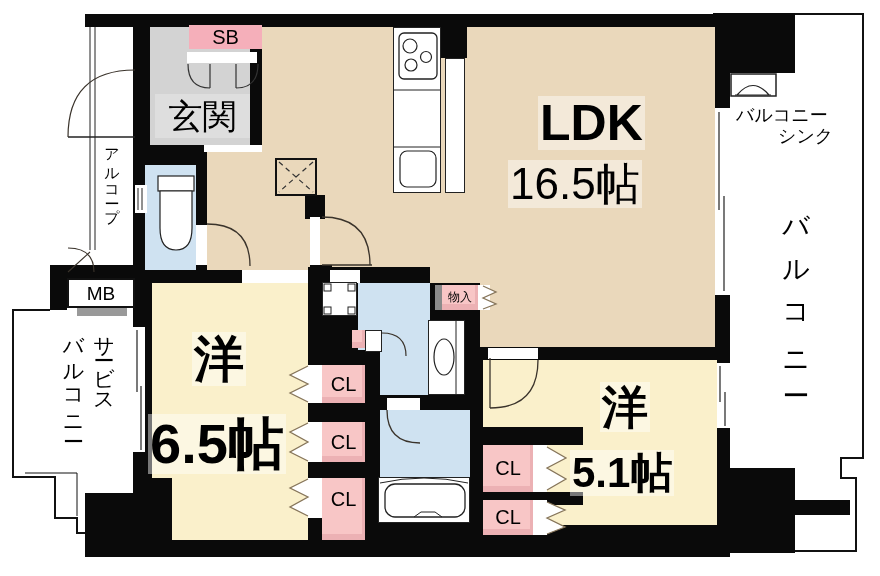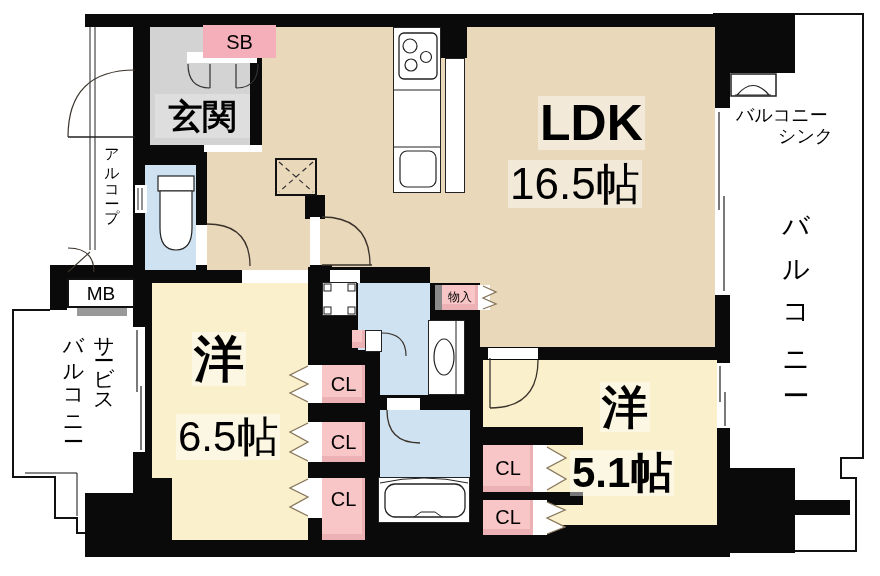--- a/index.html
+++ b/index.html
@@ -80,21 +80,21 @@
 
   <div class="abs wht bdr" style="left:67px;top:278px;width:68px;height:30px"></div>
   <div class="abs" style="left:77px;top:308px;width:50px;height:8px;background:#999"></div>
   <div class="abs wht bdr1" style="left:322px;top:282px;width:35px;height:34px"></div>
   <div class="abs wht bdr1" style="left:393px;top:27px;width:48px;height:166px"></div>
   <div class="abs wht bdr1" style="left:445px;top:58px;width:20px;height:135px"></div>
   <div class="abs wht bdr1" style="left:428px;top:320px;width:37px;height:75px"></div>
   <div class="abs tan bdr" style="left:275px;top:158px;width:42px;height:38px"></div>
   <div class="abs" style="left:435px;top:285px;width:7px;height:25px;background:#8a8a8a"></div>
 
-  <div class="abs pnk2 ctr lab" style="left:203px;top:25px;width:73px;height:33px;font-size:20px;z-index:50">
+  <div class="abs pnk2 ctr lab" style="left:189px;top:25px;width:73px;height:24px;font-size:20px;z-index:50">
       <span>SB</span>
     </div>
   <div class="abs pnk ctr" style="left:322px;top:365px;width:43px;height:38px;font-size:20px;z-index:45">
       <span>CL</span>
     </div>
   <div class="abs pnk ctr" style="left:322px;top:422px;width:43px;height:40px;font-size:20px;z-index:45">
       <span>CL</span>
     </div>
   <div class="abs pnk ctr" style="left:322px;top:478px;width:43px;height:62px;font-size:20px;z-index:45;align-items:flex-start;padding-top:10px;box-sizing:border-box">
       <span>CL</span>
@@ -163,31 +163,31 @@
     <path d="M456,321 V394" stroke="#222" stroke-width="1" fill="none"></path>
 
     <rect x="158" y="176" width="36" height="15" fill="#fff" stroke="#222" stroke-width="1.2"></rect>
     <path d="M160,191 H192 V228 Q192,250 176,250 Q160,250 160,228 Z" fill="#fff" stroke="#222" stroke-width="1.2"></path>
 
     <path d="M380,483 Q424,473 468,483" stroke="#222" stroke-width="1" fill="none"></path>
     <rect x="385" y="484" width="80" height="33" rx="10" fill="#fff" stroke="#222" stroke-width="1.3"></rect>
     <path d="M414,517 L421,512 H435 L442,517" stroke="#222" stroke-width="1" fill="none"></path>
   </svg>
 
-  <div class="lab ctr" style="left:155px;top:94px;width:95px;height:44px;background:#dedede;font-size:34px;font-weight:bold">
+  <div class="lab ctr" style="left:155px;top:94px;width:95px;height:44px;background:#dedede;font-size:34px;font-weight:normal">
       <span>玄関</span>
     </div>
   <div class="lab vtext" style="left:105px;top:138px;height:105px;font-size:15px;letter-spacing:2px">アルコープ</div>
   <div class="lab ctr" style="left:70px;top:280px;width:62px;height:26px;font-size:19px;z-index:55">MB</div>
   <div class="lab vtext" style="left:58px;top:322px;height:170px;font-size:21px;letter-spacing:3px;line-height:1.45">
       <span style="display:block">サービス</span>
       <span style="display:block">バルコニー</span>
     </div>
   <div class="lab roomlab" style="left:192px;top:332px;font-size:50px;font-weight:bold">洋</div>
-  <div class="lab roomlab" style="left:176px;top:414px;font-size:42px;font-weight:normal">6.5帖</div>
+  <div class="lab roomlab" style="left:148px;top:414px;font-size:56px;font-weight:bold">6.5帖</div>
   <div class="lab roomlab" style="left:538px;top:96px;font-size:50px;font-weight:bold">LDK</div>
   <div class="lab roomlab" style="left:508px;top:160px;font-size:44px;font-weight:normal">16.5帖</div>
   <div class="lab roomlab" style="left:600px;top:382px;font-size:46px;font-weight:bold">洋</div>
   <div class="lab roomlab" style="left:570px;top:450px;font-size:42px;font-weight:bold">5.1帖</div>
   <div class="lab" style="left:736px;top:106px;font-size:18px">
       <span style="display:block">バルコニー</span>
       <span style="display:block;margin-left:42px;margin-top:3px">シンク</span>
     </div>
   <div class="lab vtext" style="left:782px;top:195px;height:260px;font-size:27px;letter-spacing:16px">バルコニー</div>
 

